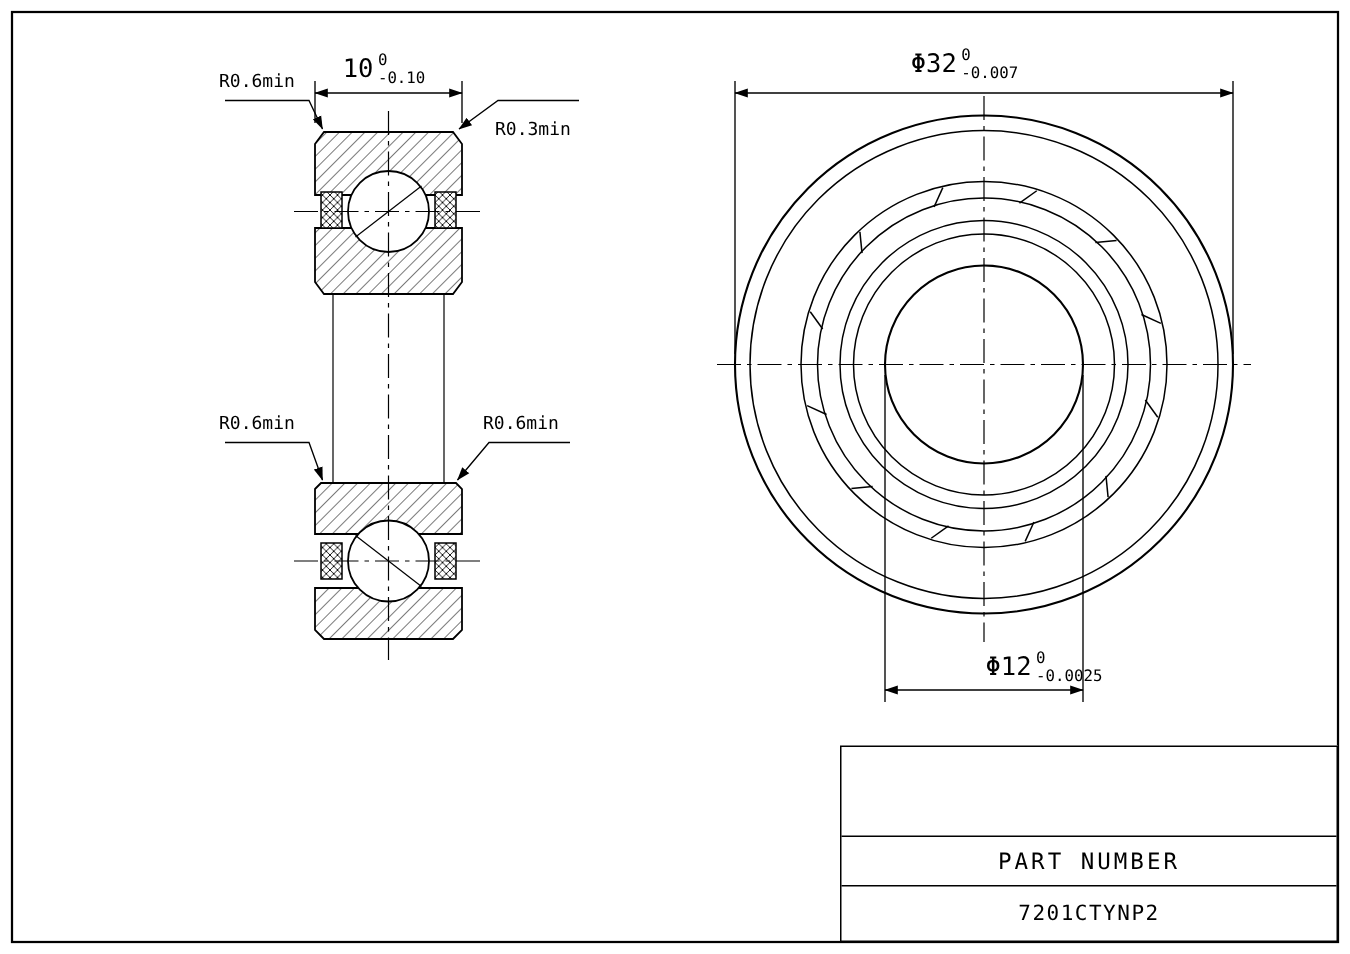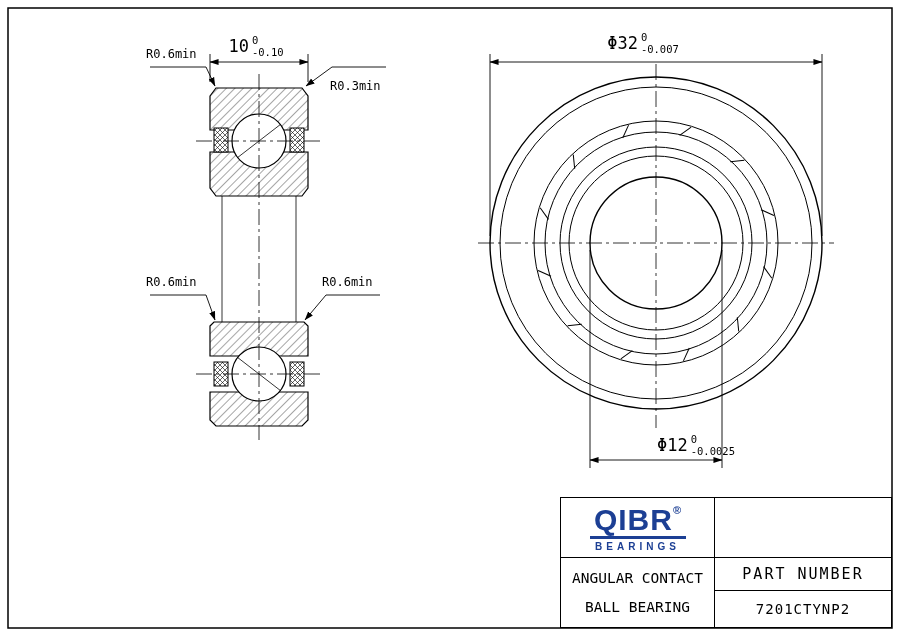--- a/index.html
+++ b/index.html
@@ -273,33 +273,22 @@
   <div class="dim-label" style="left:656px; top:433px;margin-left:40px;">
     <span class="dim-val">Φ12</span>
     <span class="dim-tol">
       <span>0</span>
       <span>-0.0025</span>
     </span>
   </div>
 
   <div class="title-block">
     <div class="tb-top">
-      <div class="tb-logo-cell">
-        <div class="logo-row">
-          <span class="logo-text">QIBR</span><span class="logo-reg">®</span>
-        </div>
-        <div class="logo-rule"></div>
-        <div class="logo-sub">BEARINGS</div>
-      </div>
     </div>
     <div class="tb-bottom">
-      <div class="tb-product-cell">
-        <div>ANGULAR CONTACT</div>
-        <div>BALL BEARING</div>
-      </div>
       <div class="tb-part-cell">
         <div class="tb-part-label">PART NUMBER</div>
         <div class="tb-part-number">7201CTYNP2</div>
       </div>
     </div>
   </div>
 
 </div>
 
 </body></html>

